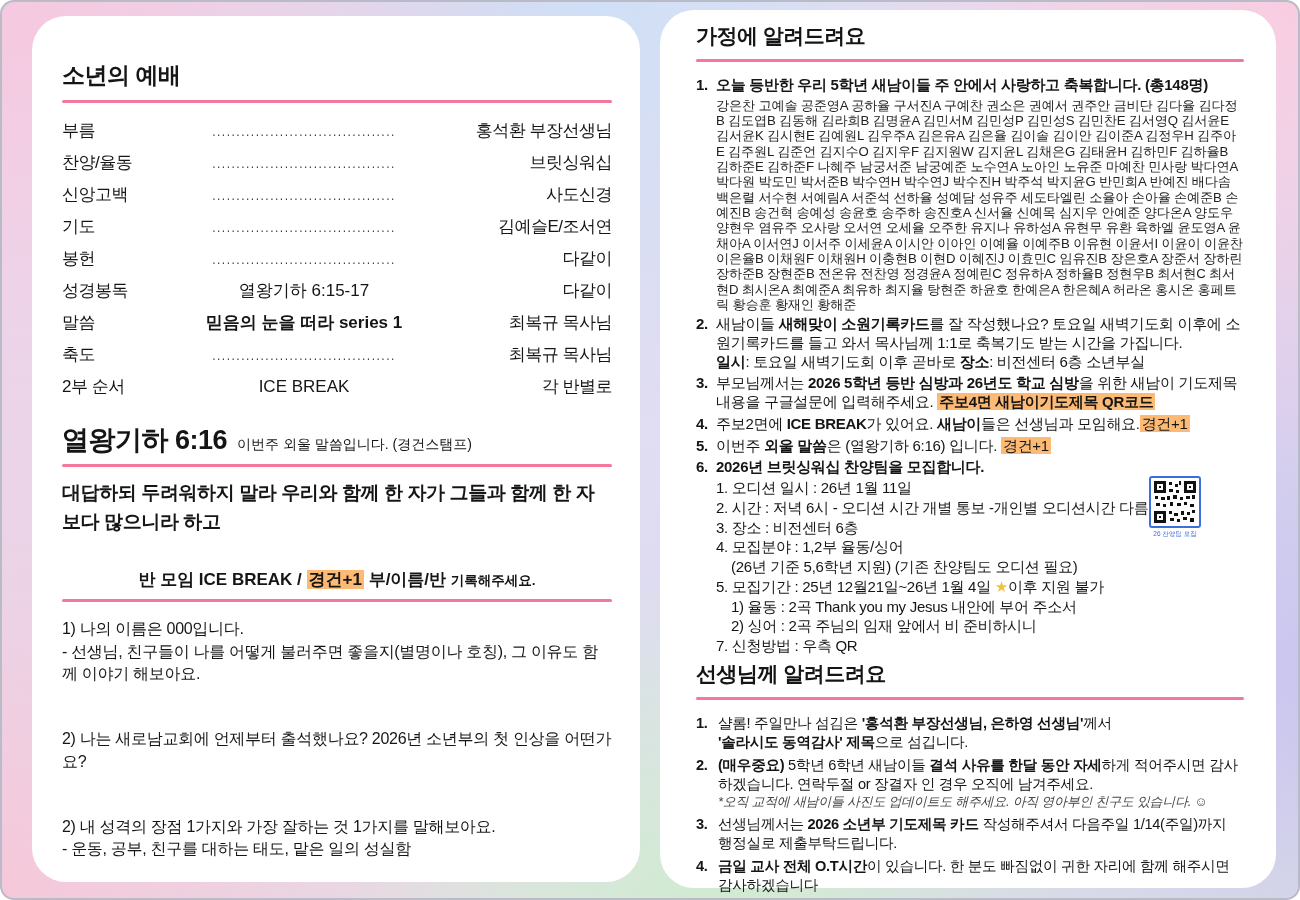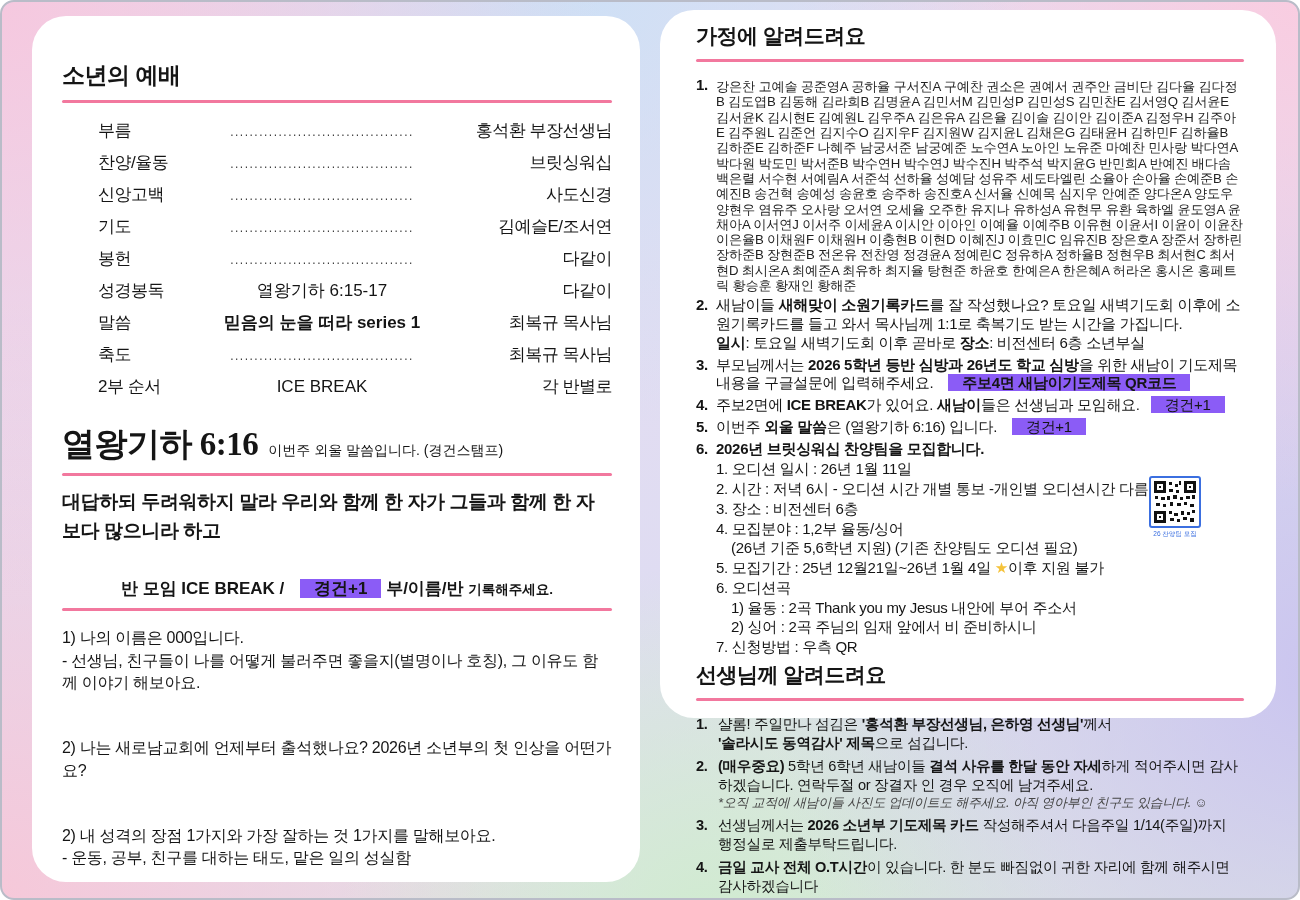--- a/index.html
+++ b/index.html
@@ -15,38 +15,38 @@
       radial-gradient(circle at 0% 0%, rgba(246,199,222,.95), rgba(246,199,222,0) 38%),
       radial-gradient(circle at 42% -5%, rgba(202,224,246,.95), rgba(202,224,246,0) 40%),
       radial-gradient(circle at 100% 0%, rgba(250,204,224,.95), rgba(250,204,224,0) 32%),
       radial-gradient(circle at 102% 75%, rgba(201,195,240,.95), rgba(201,195,240,0) 38%),
       radial-gradient(circle at 55% 105%, rgba(206,235,206,.95), rgba(206,235,206,0) 32%),
       radial-gradient(circle at 0% 100%, rgba(247,199,216,.95), rgba(247,199,216,0) 38%),
       linear-gradient(160deg,#e9dff1 0%,#dfdcf2 60%,#e3ecdf 100%);
   }
   .panel{position:absolute;background:#ffffff;border-radius:34px;box-sizing:border-box;}
   .panel-left{left:30px;top:14px;width:608px;height:866px;padding:44px 28px 0 30px;}
-  .panel-right{left:658px;top:8px;width:616px;height:708px;padding:12px 32px 0 36px;}
+  .panel-right{left:658px;top:8px;width:616px;height:878px;padding:12px 32px 0 36px;}
 
   .sec-title{font-size:23px;font-weight:700;letter-spacing:-.5px;}
   .rule{height:3px;background:#f2789e;border-radius:2px;margin:9px 0 14px 0;}
   .b{font-weight:700;}
-  .hl{background:#8b5cf6;padding:0 14px;margin-left:11px;}
+  .hl{background:#fdba74;padding:0 2px;}
 
   
-  .order{margin-top:16px;margin-left:36px;}
+  .order{margin-top:16px;}
   .order .row{display:flex;align-items:baseline;margin-bottom:9px;font-size:17px;}
   .order .lab{width:122px;flex:0 0 auto;letter-spacing:-.5px;}
   .order .cen{flex:1 1 auto;text-align:center;overflow:hidden;white-space:nowrap;}
   .order .cen.leader{font-size:12px;letter-spacing:1.5px;color:#3a3a3a;}
   .order .cen.plainbold{font-weight:700;}
   .order .rt{width:188px;flex:0 0 auto;text-align:right;letter-spacing:-.5px;}
 
   .memory{display:flex;align-items:baseline;gap:10px;margin-top:24px;}
-  .mem-ref{font-size:33px;font-weight:700;letter-spacing:-.5px;font-family:Liberation Serif, serif;}
+  .mem-ref{font-size:27px;font-weight:700;letter-spacing:-.5px;}
   .mem-note{font-size:14px;}
   .memory-rule{margin:6px 0 12px 0;}
   .verse{font-size:19px;font-weight:700;line-height:1.5;letter-spacing:-.4px;}
 
   .meeting{margin-top:32px;text-align:center;font-size:17px;}
   .meeting .small{font-size:13.5px;}
   .meeting-rule{margin:8px 0 16px 0;}
 
   .q-block{font-size:16px;line-height:1.42;margin-bottom:42px;letter-spacing:-.3px;}
   .q-note:empty{display:none;}
@@ -163,20 +163,21 @@
 
   <div class="panel panel-right">
     <div class="sec-title">가정에 알려드려요</div>
     <div class="rule"></div>
 
     <div class="fam-list">
 
       <div class="fam-item">
         <span class="num">1.</span>
         <div class="body">
+          <span class="b">오늘 등반한 우리 5학년 새남이들 주 안에서 사랑하고 축복합니다. (총148명)</span>
           <div class="names">강은찬 고예솔 공준영A 공하율 구서진A 구예찬 권소은 권예서 권주안 금비단 김다율 김다정B 김도엽B 김동해 김라희B 김명윤A 김민서M 김민성P 김민성S 김민찬E 김서영Q 김서윤E 김서윤K 김시현E 김예원L 김우주A 김은유A 김은율 김이솔 김이안 김이준A 김정우H 김주아E 김주원L 김준언 김지수O 김지우F 김지원W 김지윤L 김채은G 김태윤H 김하민F 김하율B 김하준E 김하준F 나혜주 남궁서준 남궁예준 노수연A 노아인 노유준 마예찬 민사랑 박다연A 박다원 박도민 박서준B 박수연H 박수연J 박수진H 박주석 박지윤G 반민희A 반예진 배다솜 백은렬 서수현 서예림A 서준석 선하율 성예담 성유주 세도타엘린 소율아 손아율 손예준B 손예진B 송건혁 송예성 송윤호 송주하 송진호A 신서율 신예목 심지우 안예준 양다온A 양도우 양현우 염유주 오사랑 오서연 오세율 오주한 유지나 유하성A 유현무 유환 육하엘 윤도영A 윤채아A 이서연J 이서주 이세윤A 이시안 이아인 이예율 이예주B 이유현 이윤서I 이윤이 이윤찬 이은율B 이채원F 이채원H 이충현B 이현D 이혜진J 이효민C 임유진B 장은호A 장준서 장하린 장하준B 장현준B 전온유 전찬영 정경윤A 정예린C 정유하A 정하율B 정현우B 최서현C 최서현D 최시온A 최예준A 최유하 최지율 탕현준 하윤호 한예은A 한은혜A 허라온 홍시온 홍페트릭 황승훈 황재인 황해준</div>
         </div>
       </div>
 
       <div class="fam-item">
         <span class="num">2.</span>
         <div class="body">
           <span>새남이들 </span><span class="b">새해맞이 소원기록카드</span><span>를 잘 작성했나요? 토요일 새벽기도회 이후에 소원기록카드를 들고 와서 목사님께 1:1로 축복기도 받는 시간을 가집니다.</span><br>
           <span class="b">일시</span><span>: 토요일 새벽기도회 이후 곧바로 </span><span class="b">장소</span><span>: 비전센터 6층 소년부실</span>
         </div>
@@ -209,21 +210,20 @@
           <span class="b">2026년 브릿싱워십 찬양팀을 모집합니다.</span>
           <div class="sub">
             <div>1. 오디션 일시 : 26년 1월 11일</div>
             <div>2. 시간 : 저녁 6시 - 오디션 시간 개별 통보 -개인별 오디션시간 다름</div>
             <div>3. 장소 : 비전센터 6층</div>
             <div>4. 모집분야 : 1,2부 율동/싱어</div>
             <div class="ind">(26년 기준 5,6학년 지원) (기존 찬양팀도 오디션 필요)</div>
             <div>
               <span>5. 모집기간 :  25년 12월21일~26년 1월 4일 </span><span class="star">★</span><span>이후 지원 불가</span>
             </div>
-            <div>6. 오디션곡</div>
             <div class="ind">1) 율동 : 2곡 Thank you my Jesus 내안에 부어 주소서</div>
             <div class="ind">2) 싱어 : 2곡  주님의 임재 앞에서  비 준비하시니</div>
             <div>7. 신청방법 : 우측 QR</div>
           </div>
         </div>
       </div>
     </div>
 
     <div class="qr-wrap">
       <div class="qr-box">

